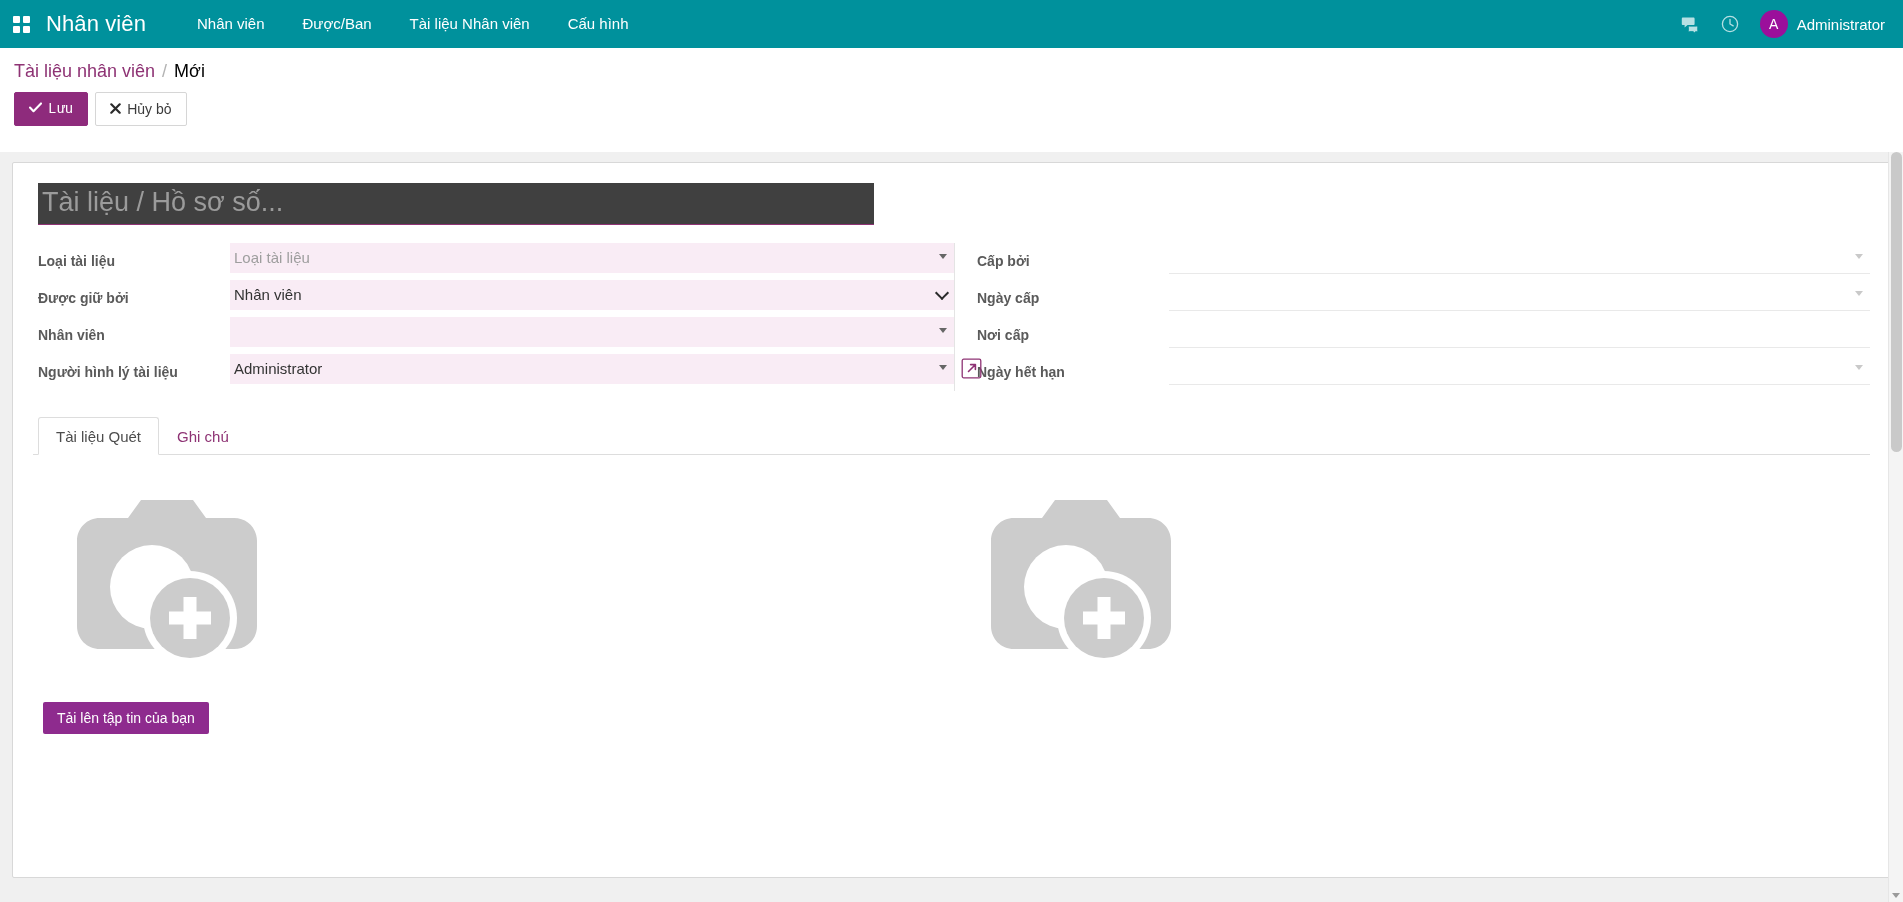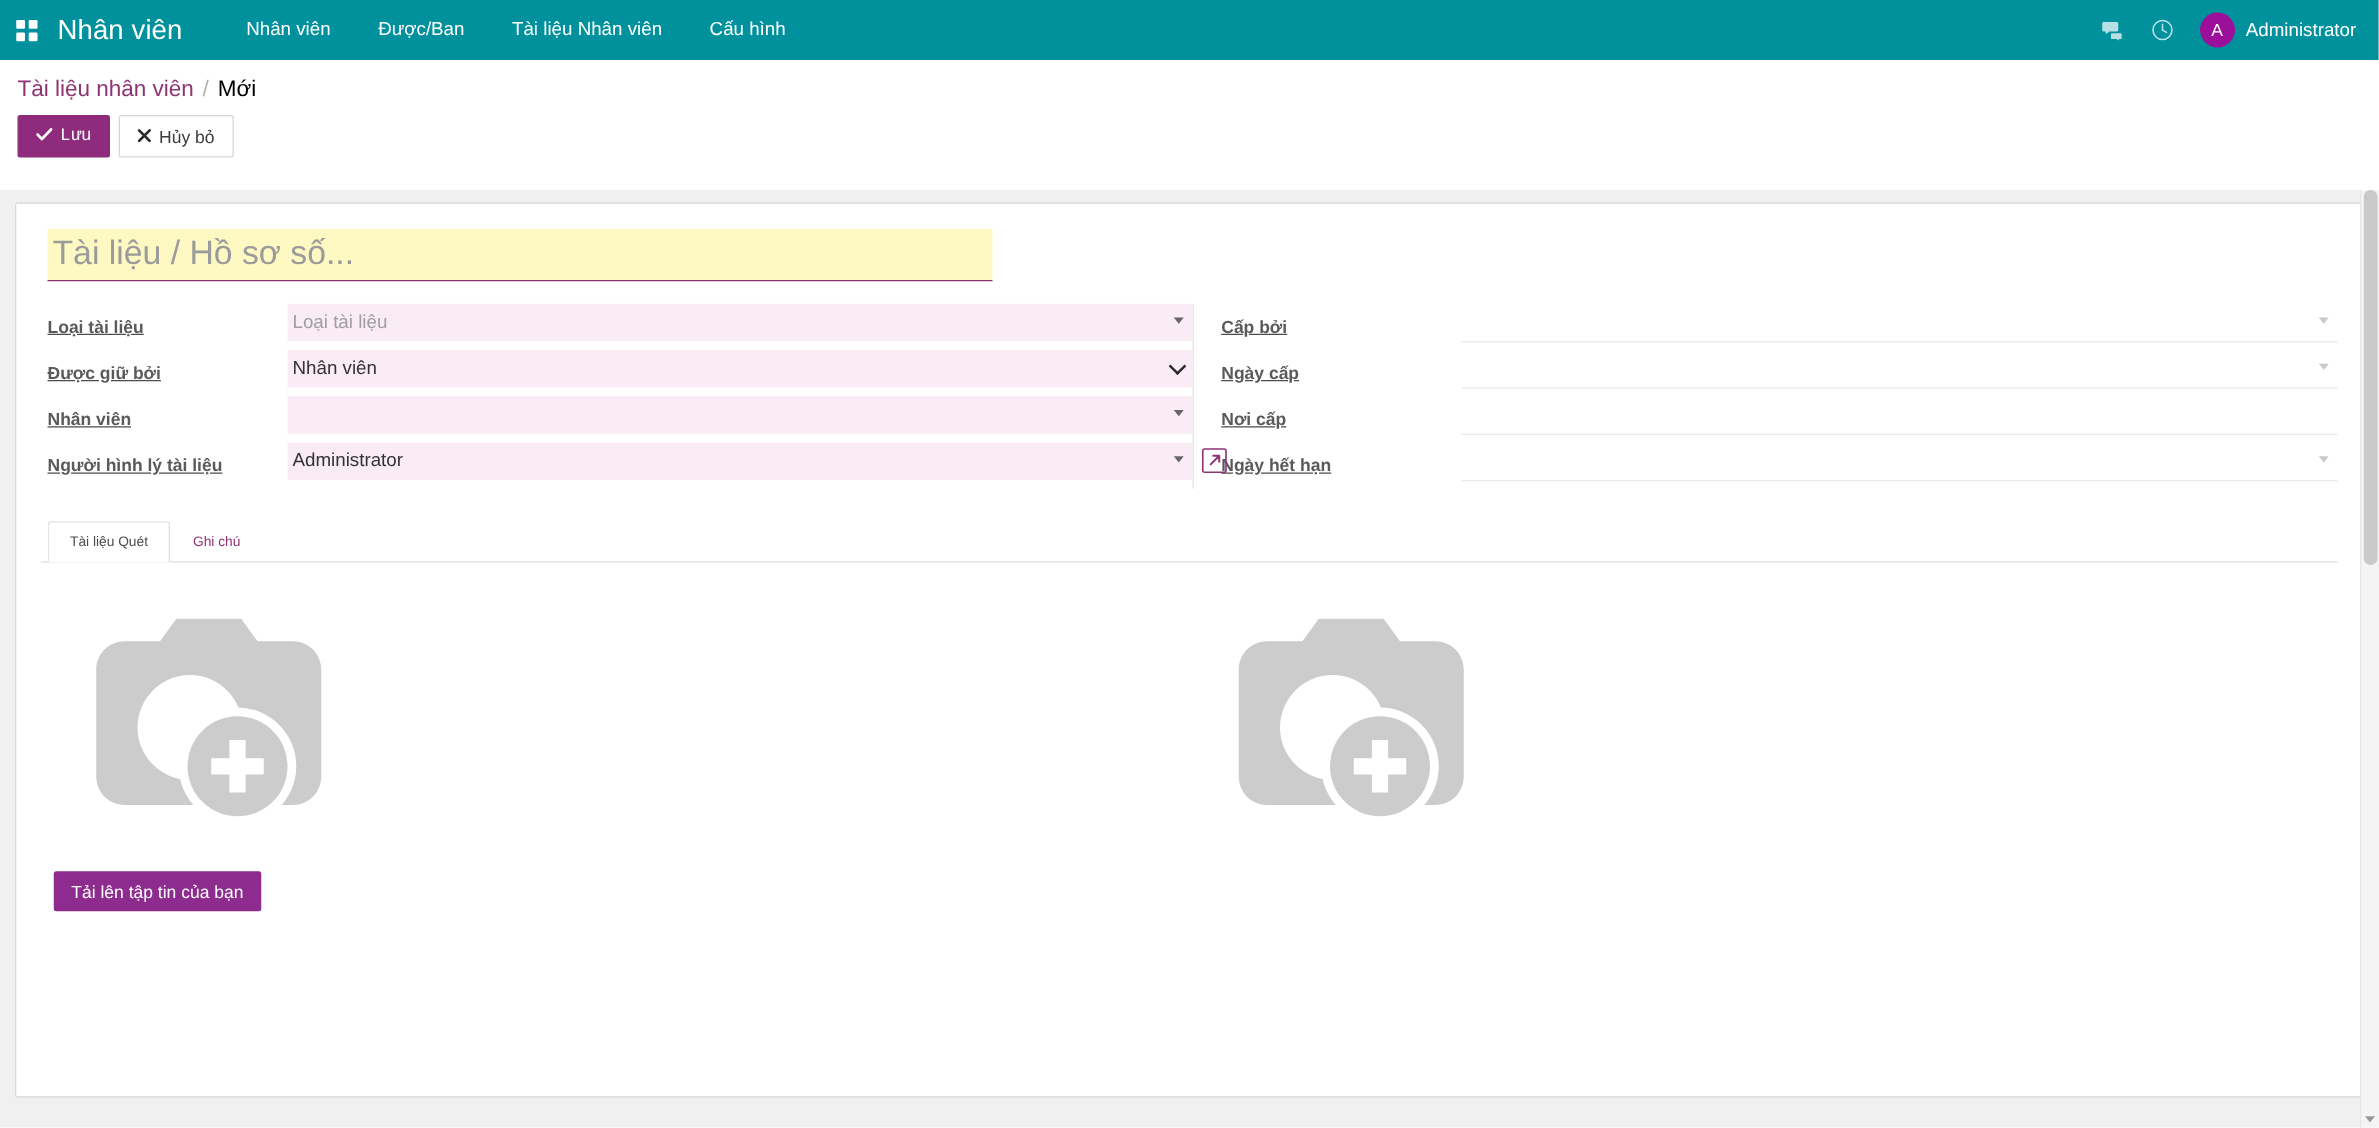--- a/index.html
+++ b/index.html
@@ -141,40 +141,40 @@
     border: 1px solid #d8d8d8;
     border-radius: 2px;
     padding: 16px 20px 20px 20px;
     min-height: 716px;
     position: relative;
   }
 
   
   .title-row { padding: 4px 0 10px 5px; }
   .title-input {
-    width: 756px;
+    width: 836px;
     font-size: 27px;
     line-height: 1.22;
     color: #8a8a8a;
-    background: #fef9c3;
+    background: #404040;
     border: 0;
     border-bottom: 1px solid #8e3374;
     padding: 3px 4px 5px 4px;
     outline: none;
     font-family: "Liberation Sans", sans-serif;
     caret-color: #333;
   }
   .title-input::placeholder { color: #9b9b9b; opacity: 1; }
 
   
   .group {
     display: flex;
     padding: 8px 0 6px 5px;
   }
-  .col { width: 50%; text-decoration: underline; }
+  .col { width: 50%; }
   .col-right { padding-left: 22px; border-left: 1px solid #e4e4e4; }
   .f-row {
     display: flex;
     align-items: flex-start;
     min-height: 36px;
     margin-bottom: 1px;
   }
   .f-label {
     width: 192px;
     flex: 0 0 192px;
@@ -230,21 +230,21 @@
   }
 
   
   .notebook { margin-top: 20px; }
   .tabs {
     display: flex;
     border-bottom: 1px solid #dddddd;
     padding-left: 5px;
   }
   .tab {
-    font-size: 11px;
+    font-size: 15px;
     padding: 10px 17px 9px 17px;
     color: #8e3374;
     cursor: pointer;
     border: 1px solid transparent;
     border-bottom: 0;
     margin-bottom: -1px;
     border-radius: 3px 3px 0 0;
     white-space: nowrap;
   }
   .tab.active {

